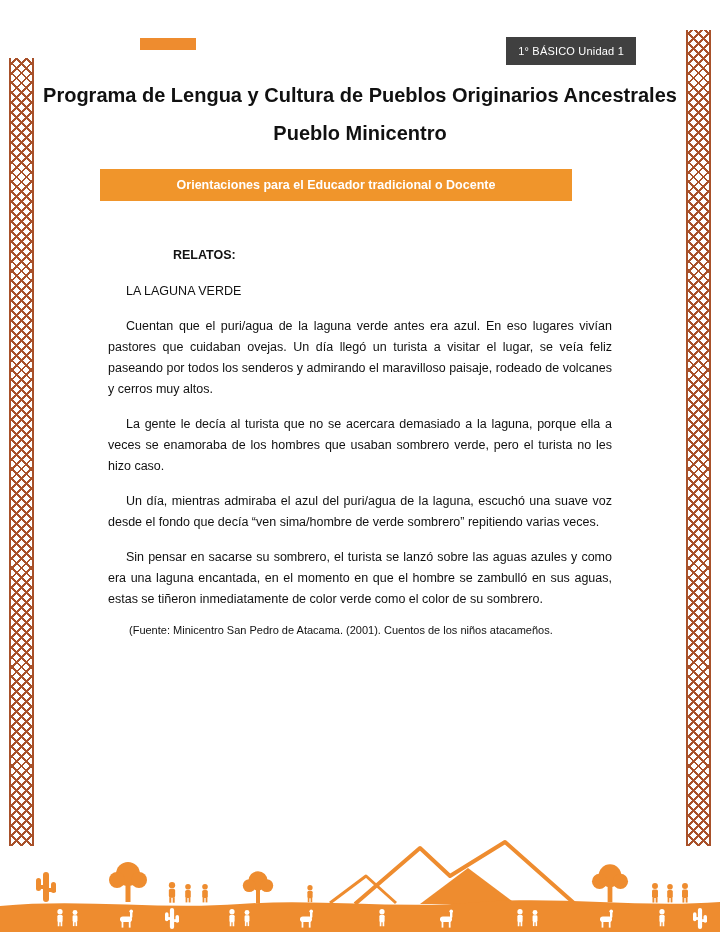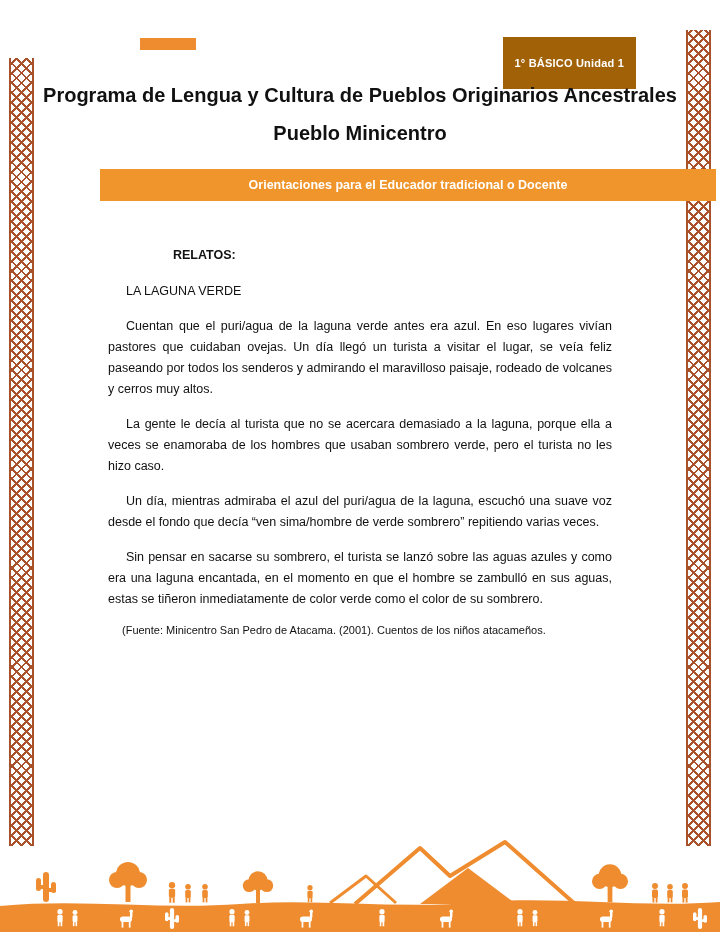--- a/index.html
+++ b/index.html
@@ -25,41 +25,41 @@
   }
   .border-left{left:9px;top:58px;bottom:86px;}
   .border-right{right:9px;top:30px;bottom:86px;}
   .top-accent{
     position:absolute;left:140px;top:38px;width:56px;height:12px;
     background:#ee8c2f;
   }
   
   .badge{
     position:absolute;top:37px;right:84px;
-    background:#a16207;color:#fff;
-    font-size:11px;font-weight:700;
-    padding:20px 12px;
+    background:#404040;color:#fff;
+    font-size:11px;font-weight:400;
+    padding:8px 12px;
     letter-spacing:.2px;
   }
   
   .page{
     position:absolute;left:0;top:0;width:720px;
     padding-top:84px;
     box-sizing:border-box;
   }
   .title, .subtitle{
     text-align:center;
     font-weight:bold;
     font-size:20px;
     margin:0;
   }
   .subtitle{margin-top:15px;}
   .banner{
     margin:24px 0 0 100px;
-    width:616px;height:32px;line-height:32px;
+    width:472px;height:32px;line-height:32px;
     background:#f0952b;
     color:#fff;font-weight:bold;font-size:12.5px;
     text-align:center;
     box-sizing:border-box;
   }
   
   .content{
     margin:44px 108px 0 108px;
     font-size:12.5px;
     line-height:21px;
@@ -69,21 +69,21 @@
   .para{
     margin:14px 0 0 0;
     text-align:justify;
     text-indent:18px;
   }
   .source{
     margin-top:12px;
     font-size:11px;
     line-height:16px;
   }
-  .source p{margin:0;text-align:justify;text-indent:14px;}
+  .source p{margin:7px;text-align:justify;text-indent:14px;}
   
   .footer-art{
     position:absolute;left:0;bottom:0;width:720px;height:96px;
   }
 </style>
 </head>
 <body>
 
 <div class="border-strip border-left"></div>
 <div class="border-strip border-right"></div>

